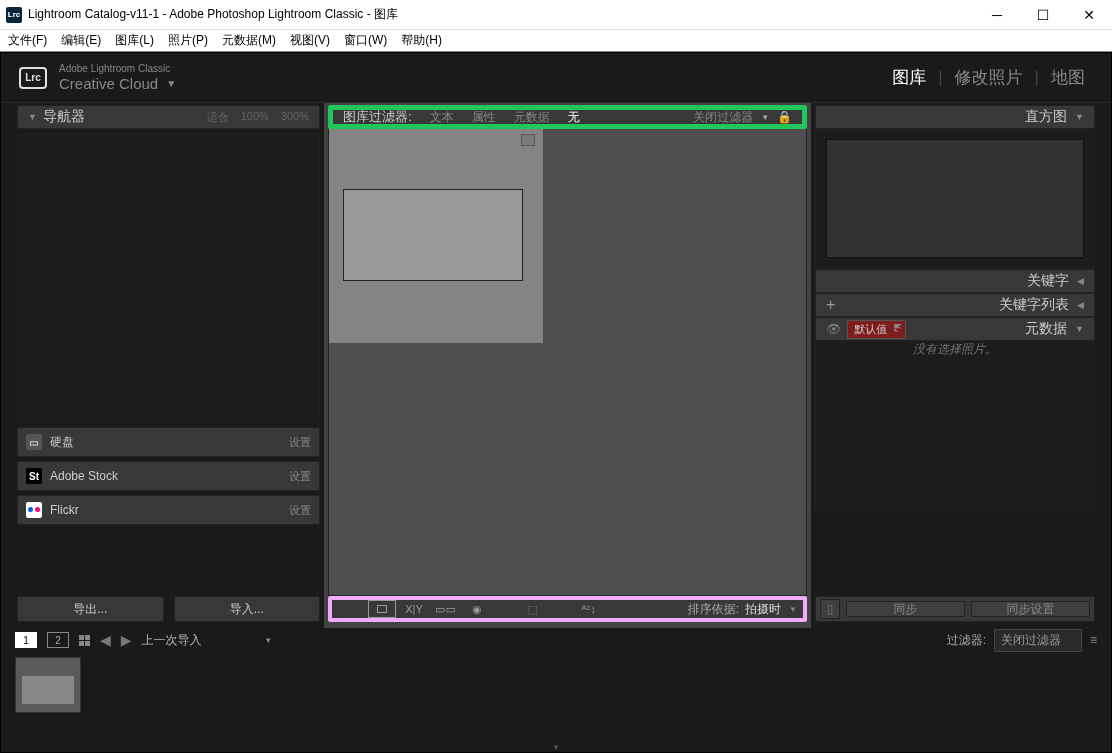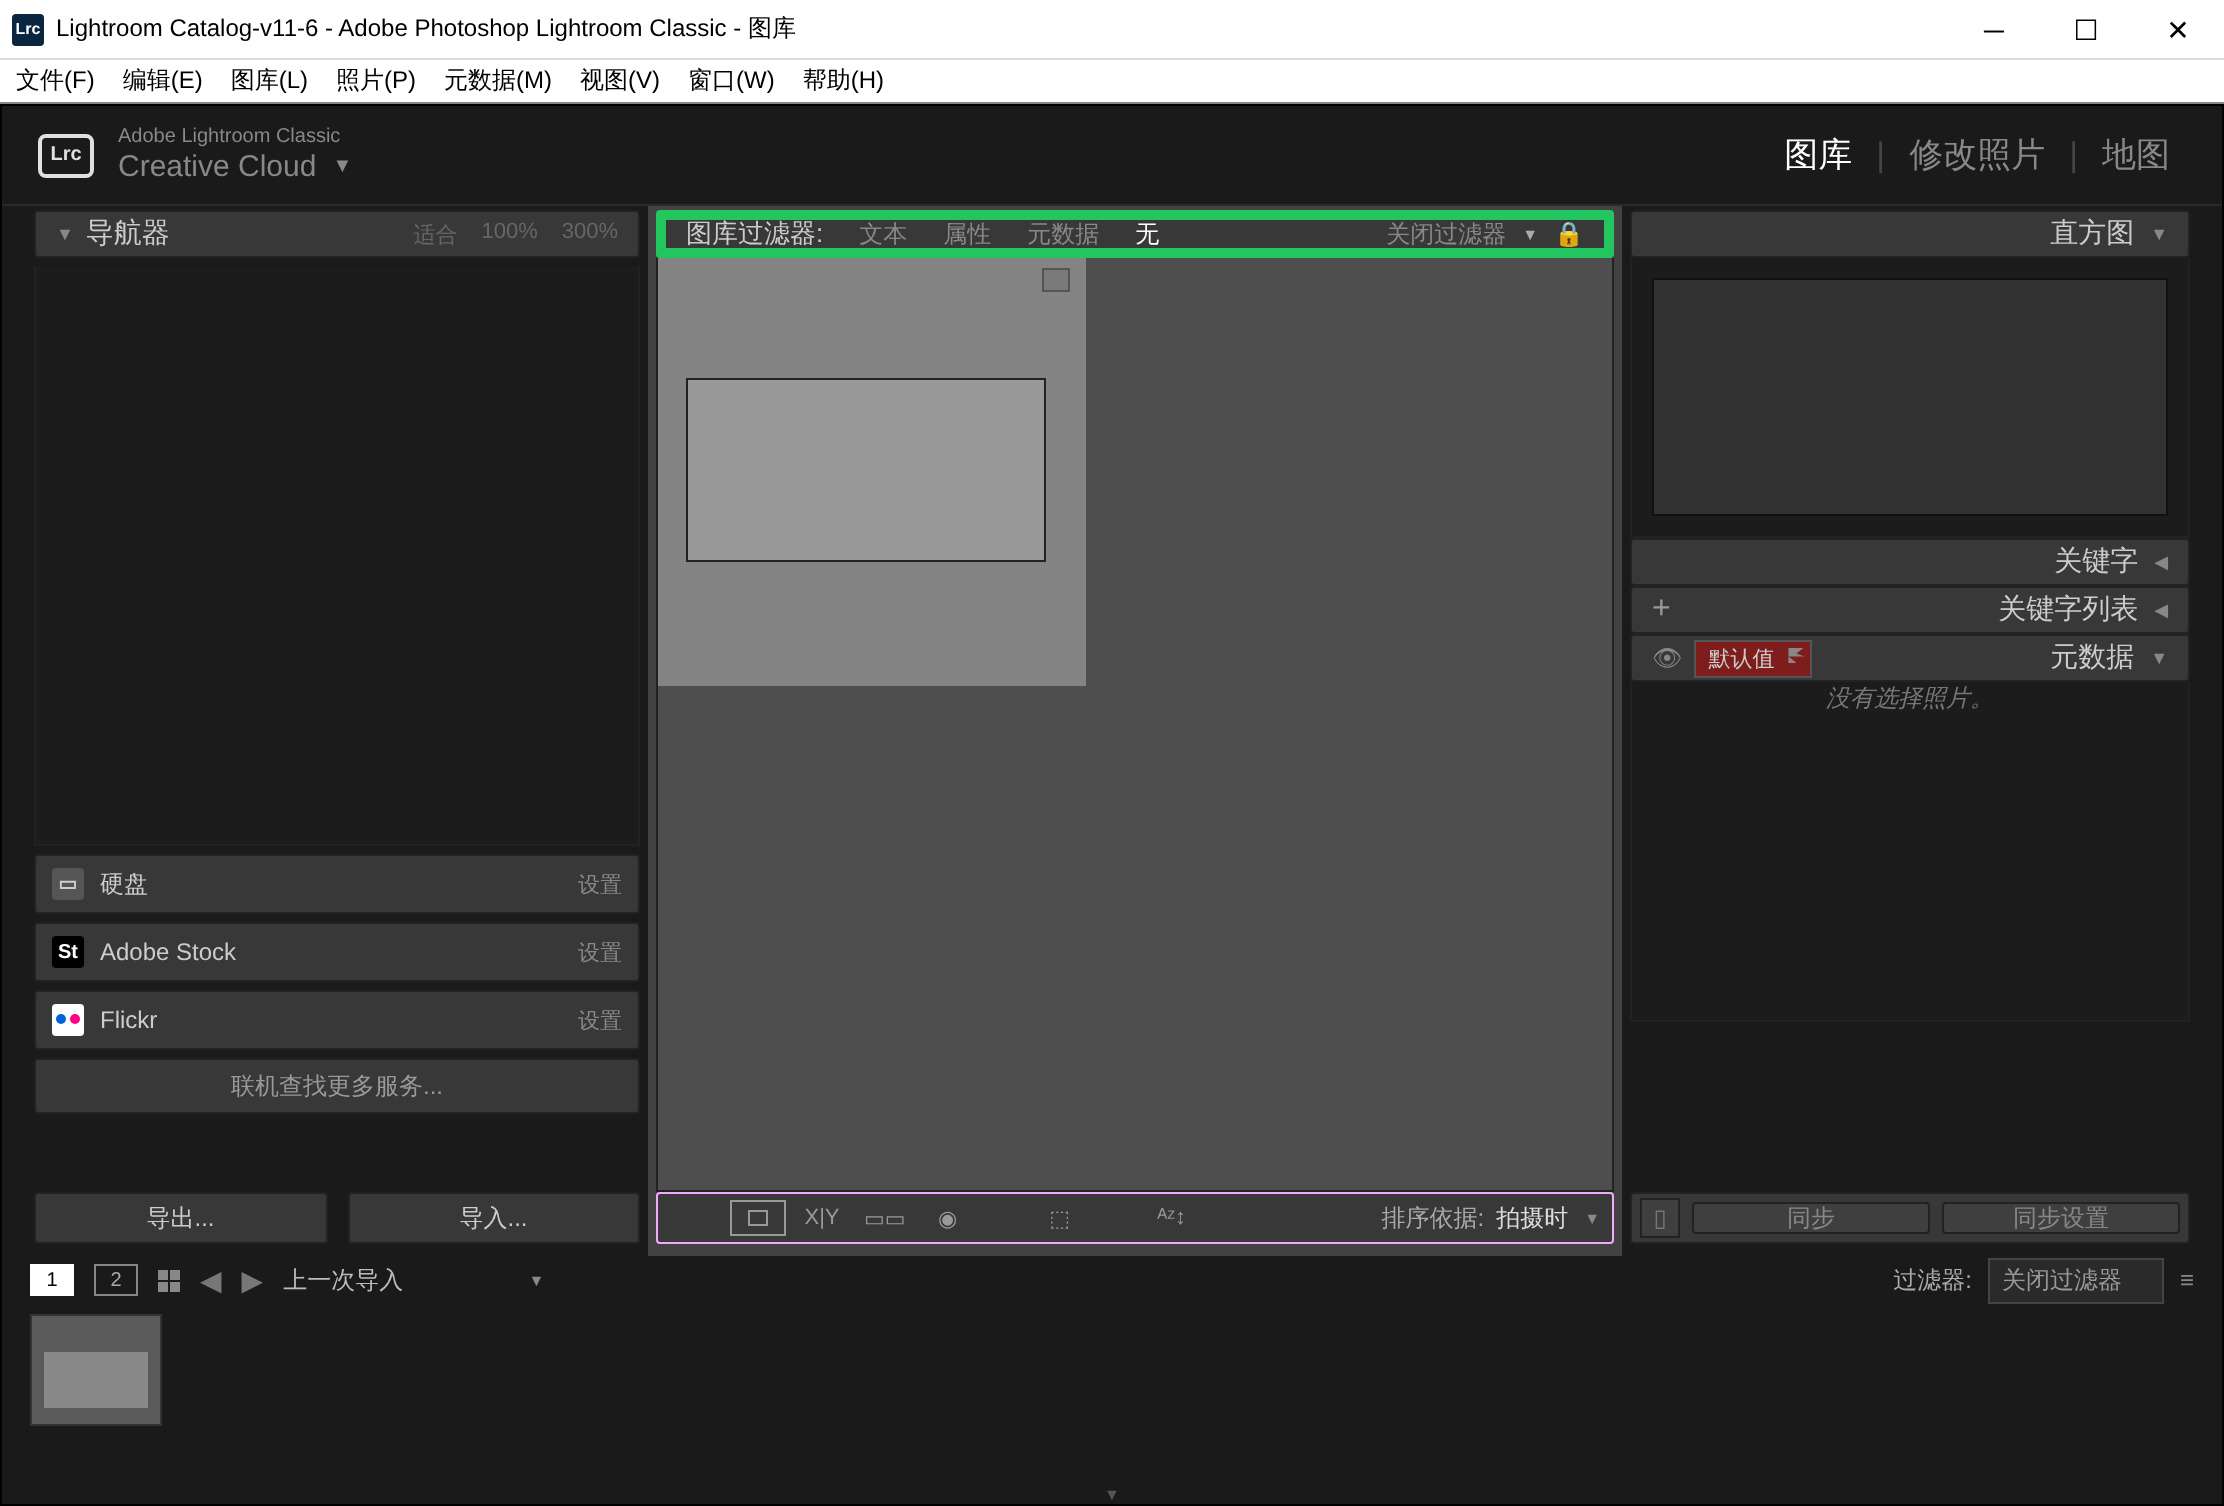--- a/index.html
+++ b/index.html
@@ -56,21 +56,21 @@
 .filterbar .opt { color:#888; cursor:pointer;}
 .filterbar .opt.active { color:#fff;}
 .filterbar .right { margin-left:auto;display:flex;align-items:center;gap:8px;}
 .lock { color:#888;}
 
 .grid-area { flex:1; background:#4e4e4e; border:1px solid #222;border-top:0; position:relative;}
 .thumb-cell { position:absolute; top:0;left:0; width:214px; height:214px; background:#848484;}
 .thumb-img { position:absolute; top:60px; left:14px; width:180px; height:92px; background:#999; border:1px solid #222;}
 .flag { position:absolute; top:5px; right:8px; width:14px;height:12px;background:#7a7a7a;border:1px solid #555;}
 
-.toolbar-c { height:26px; background:#383838;border:1px solid #f0abfc;display:flex;align-items:center;padding:0 6px;gap:6px;color:#aaa;border-radius:2px;}
+.toolbar-c { height:26px; background:#383838;border:4px solid #f0abfc;display:flex;align-items:center;padding:0 6px;gap:6px;color:#aaa;border-radius:2px;}
 .tbtn { min-width:24px;height:18px;display:flex;align-items:center;justify-content:center;color:#999;border:1px solid transparent;padding:0 2px;cursor:pointer;font-size:11px;}
 .tbtn.gridicon{display:grid;grid-template-columns:repeat(3,4px);grid-template-rows:repeat(3,4px);gap:1px;}
 .tbtn.gridicon span{background:#999;}
 .tbtn.box{border:1px solid #999;width:28px;}
 .tbtn.box .inner{width:10px;height:8px;border:1px solid #999;}
 .sort-label{margin-left:auto;color:#aaa;}
 .sort-val{color:#ddd;margin-right:2px;}
 
 .right-body { background:#1c1c1c; border:1px solid #222; border-top:0;}
 .histo { height:140px; padding:10px;}
@@ -100,21 +100,21 @@
 .fcell{width:66px;height:56px;background:#5a5a5a;position:relative;border:1px solid #333;}
 .fcell .fimg{position:absolute;top:18px;left:6px;width:52px;height:28px;background:#888;}
 
 .collapser{height:10px;background:#1a1a1a;display:flex;align-items:center;justify-content:center;color:#555;font-size:8px;}
 </style>
 </head>
 <body>
 
 <div class="titlebar">
   <div class="icon">Lrc</div>
-  <div class="title">Lightroom Catalog-v11-6 - Adobe Photoshop Lightroom Classic - 图库</div>
+  <div class="title">Lightroom Catalog-v11-1 - Adobe Photoshop Lightroom Classic - 图库</div>
   <div class="wbuttons">
     <div>─</div>
     <div>☐</div>
     <div>✕</div>
   </div>
 </div>
 
 <div class="menubar">
   <span>文件(F)</span>
   <span>编辑(E)</span>
@@ -171,21 +171,20 @@
         <span class="slink">设置</span>
       </div>
       <div class="service-row">
         <div class="sicon flickr">
           <span style="position:absolute;width:5px;height:5px;background:#0063dc;border-radius:50%;left:2px;top:5px;"></span>
           <span style="position:absolute;width:5px;height:5px;background:#ff0084;border-radius:50%;right:2px;top:5px;"></span>
         </div>
         <span>Flickr</span>
         <span class="slink">设置</span>
       </div>
-      <div class="findmore">联机查找更多服务...</div>
 
       <div style="flex:1"></div>
       <div class="iobtns">
         <div class="iobtn">导出...</div>
         <div class="iobtn">导入...</div>
       </div>
     </div>
 
     <div class="panel-center">
       <div class="filterbar">

